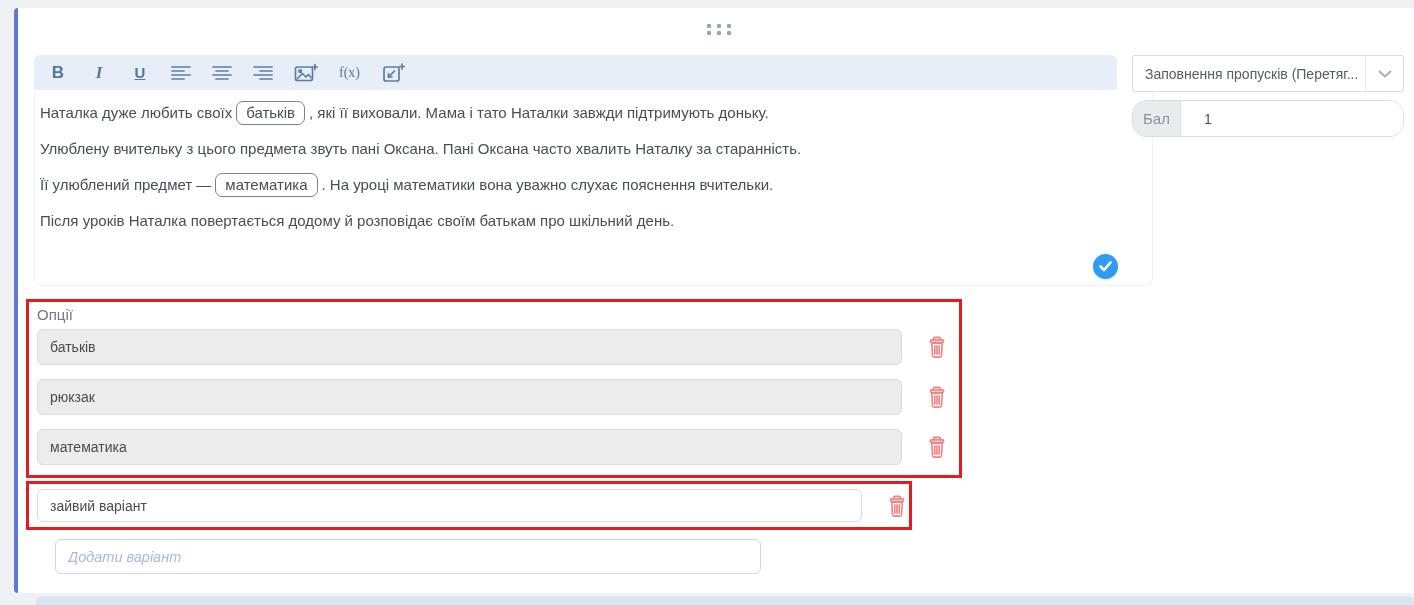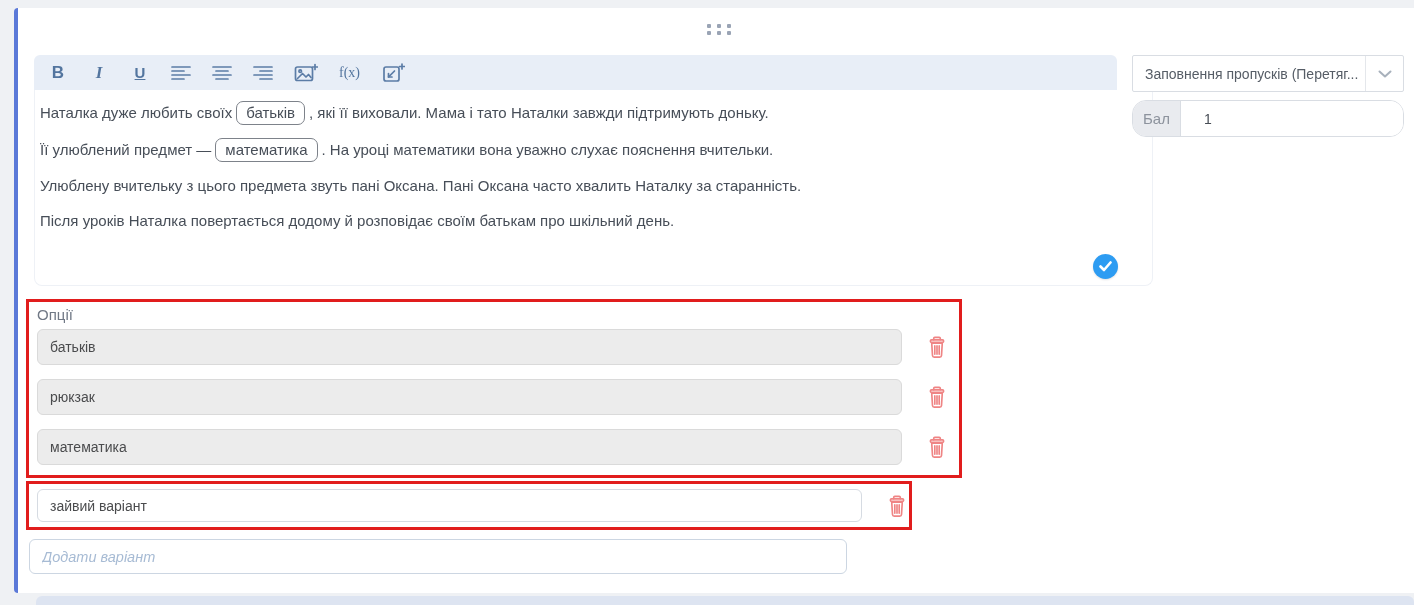--- a/index.html
+++ b/index.html
@@ -95,21 +95,21 @@
     background:#ececec; padding:0 12px; font-size:14px; color:#4a4b4d;
     font-family:inherit; outline:none;
   }
   .opt-input.white { background:#fff; border-color:#d6dbe2; height:33px; }
   .trash-btn {
     margin-left:22px; width:26px; height:30px; display:flex; align-items:center; justify-content:center;
     background:none; border:none; cursor:pointer; padding:0;
   }
   .trash-btn svg { stroke:#ef8484; fill:none; stroke-width:1.5; stroke-linecap:round; stroke-linejoin:round; }
   .add-input {
-    position:absolute; left:11px; top:531px; width:818px; height:35px;
+    position:absolute; left:37px; top:531px; width:706px; height:35px;
     border:1px solid #ccd6e2; border-radius:6px; background:#fff;
     padding:12px 12px; font-size:14.5px; color:#474e58; font-family:inherit; outline:none;
   }
   .add-input::placeholder { color:#a7bbd4; font-style:italic; opacity:1; }
   
   .next-card-peek {
     position:absolute; left:36px; top:596px; width:1378px; height:9px;
     background:#dde4f1; border-radius:6px 6px 0 0;
   }
 </style>
@@ -171,22 +171,22 @@
         <line x1="13.5" y1="9" x2="7.5" y2="15"></line>
         <path d="M7.5 11.5 V15 H11"></path>
         <line x1="21" y1="2" x2="21" y2="7"></line>
           <line x1="18.5" y1="4.5" x2="23.5" y2="4.5"></line>
       </svg>
     </span>
   </div>
 
   <div class="editor-body">
     <p class="para"><span>Наталка дуже любить своїх</span><span class="blank">батьків</span><span>, які її виховали. Мама і тато Наталки завжди підтримують доньку.</span></p>
+    <p class="para"><span>Улюблену вчительку з цього предмета звуть пані Оксана. Пані Оксана часто хвалить Наталку за старанність.</span></p>
     <p class="para"><span>Її улюблений предмет —</span><span class="blank">математика</span><span>. На уроці математики вона уважно слухає пояснення вчительки.</span></p>
-    <p class="para"><span>Улюблену вчительку з цього предмета звуть пані Оксана. Пані Оксана часто хвалить Наталку за старанність.</span></p>
     <p class="para"><span>Після уроків Наталка повертається додому й розповідає своїм батькам про шкільний день.</span></p>
   </div>
 
   <div class="check-circle">
     <svg width="13" height="11" viewBox="0 0 13 11">
       <path d="M1.5 5.5 L5 9 L11.5 1.5"></path>
     </svg>
   </div>
 
   <div class="type-select">

